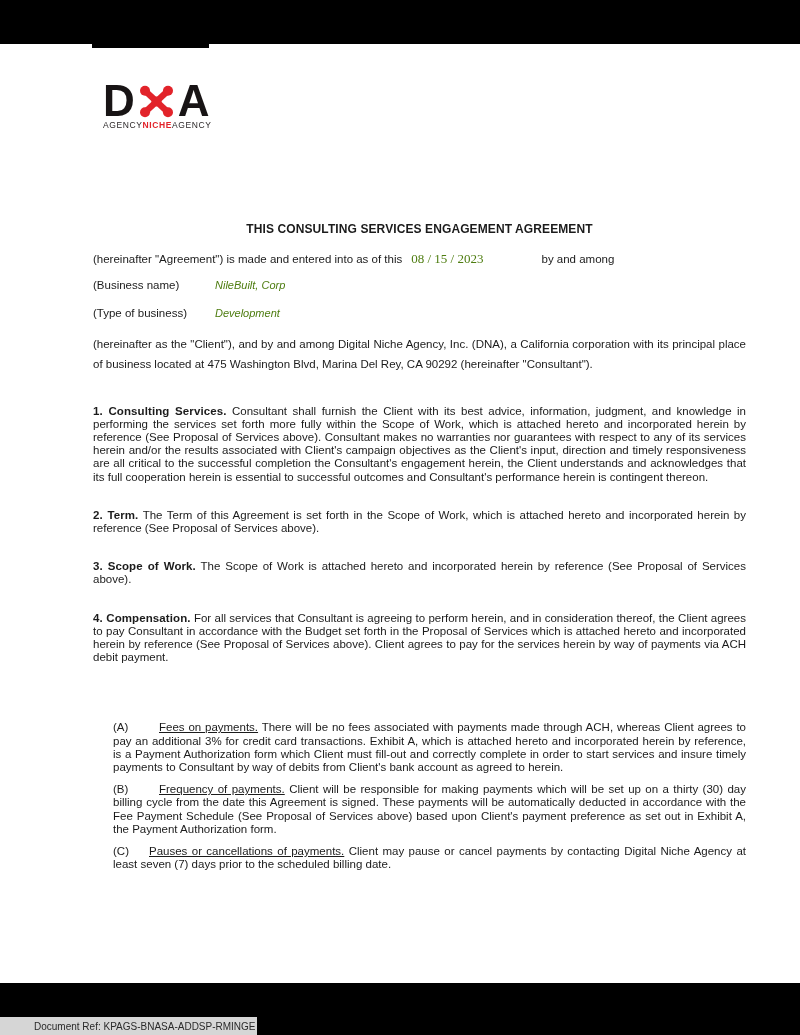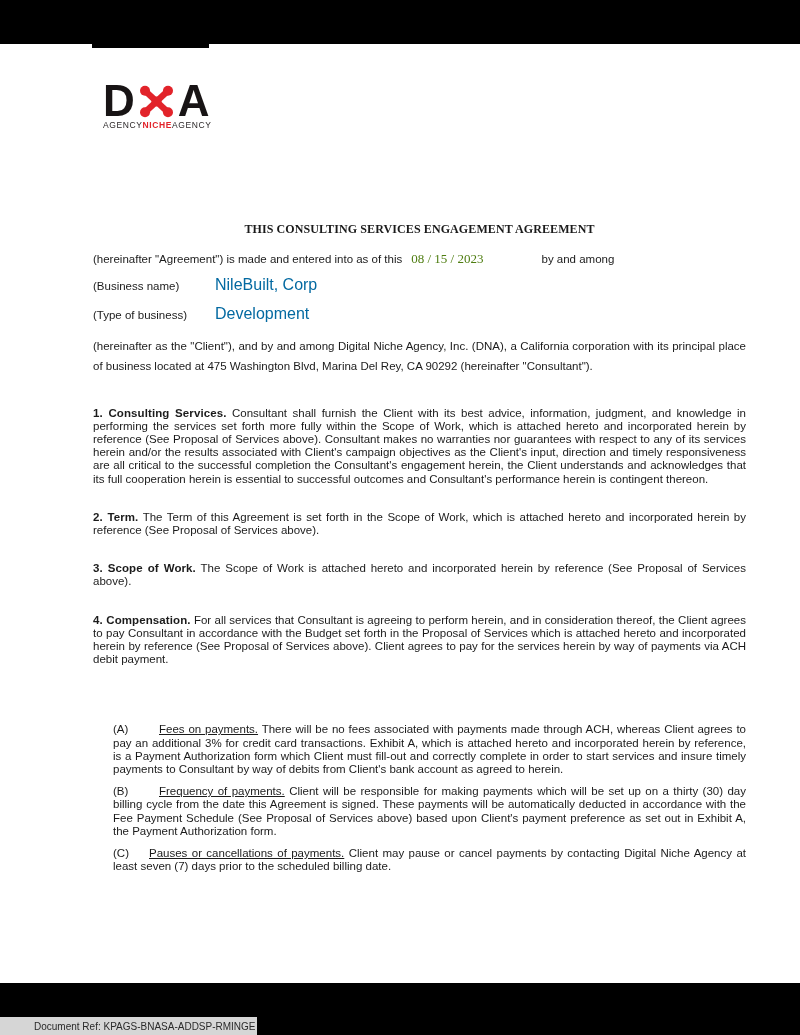--- a/index.html
+++ b/index.html
@@ -18,31 +18,31 @@
   .logo-letters { display:flex; align-items:flex-end; }
   .logo-letter { font-size:44px; line-height:33px; font-weight:700; color:#181415; letter-spacing:-1px; }
   .logo-n { width:41px; height:33px; margin:0 1px -1px 2px; }
   .logo-tagline { margin-top:3px; font-size:8.5px; letter-spacing:0.6px; font-weight:400; white-space:nowrap; }
   .tag-dark { color:#2b2728; }
   .tag-red  { color:#e2232a; font-weight:700; }
 
   
   .content { position:absolute; left:93px; top:210px; width:653px; font-size:11.5px; color:#1b1b1b; }
   .title    { text-align:center; font-weight:700; font-size:13.5px; line-height:16px; letter-spacing:0.2px; }
-  .subtitle { text-align:center; font-weight:700; font-size:12px;  line-height:15px; margin-top:12px; letter-spacing:0.1px;font-family:Liberation Serif, serif; }
+  .subtitle { text-align:center; font-weight:700; font-size:12px;  line-height:15px; margin-top:12px; letter-spacing:0.1px; }
 
   .intro-line { margin-top:13px; line-height:17px; white-space:nowrap; }
   .filled { font-size:13px; color:#4d7c0f;font-family:Liberation Serif, serif; }
   .date-field { margin-left:9px; }
   .among { margin-left:58px; }
 
   .fields { margin-top:9px; }
   .field-row { display:flex; align-items:baseline; margin-bottom:11.5px; line-height:16px; }
   .field-label { width:122px; flex:0 0 122px; }
-  .field-value { font-size:16px; color:#0369a1; }
+  .field-value { font-size:11px; color:#4d7c0f;font-style:italic; }
 
   .client-par { margin-top:13px; margin-bottom:31px; line-height:20px; text-align:justify; }
 
   .section { line-height:13.2px; text-align:justify; margin-bottom:25px; }
   .section b { letter-spacing:0.1px; }
 
   .subsections { margin-left:20px; margin-top:57px; }
   .subsection { line-height:13.2px; text-align:justify; margin-bottom:9px; }
   .sub-label { display:inline-block; width:46px; }
   .subsection.tight .sub-label { width:36px; }

